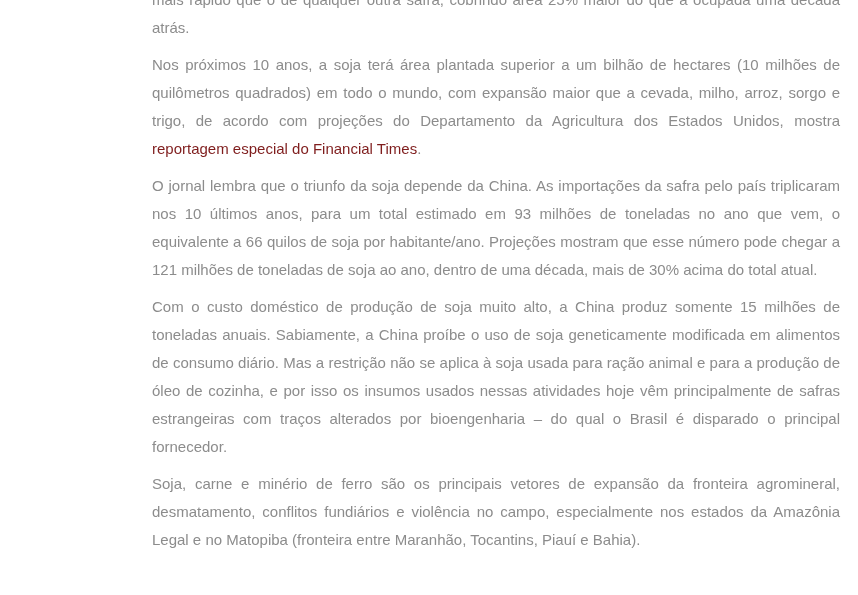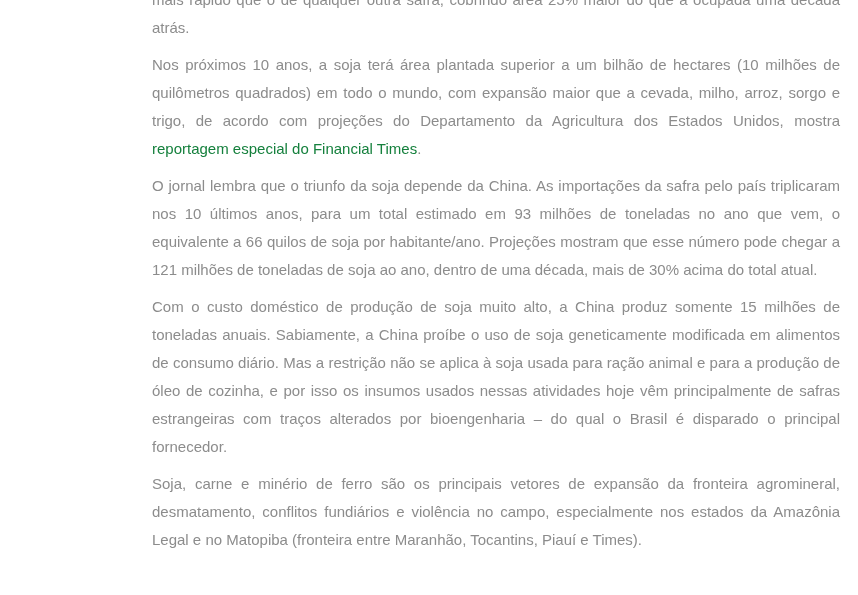--- a/index.html
+++ b/index.html
@@ -22,31 +22,31 @@
     color: #8c8c8c;
     font-size: 15px;
     line-height: 28px;
     text-align: justify;
   }
   .article-content p {
     margin: 0 0 9px 0;
     padding: 0;
   }
   a.inline-link {
-    color: #15803d;
+    color: #7f1d1d;
     text-decoration: none;
     cursor: pointer;
   }
 </style>
 </head>
 <body>
 
 <div class="article-content">
   <p>mais rápido que o de qualquer outra safra, cobrindo área 25% maior do que a ocupada uma década atrás.</p>
 
   <p><span>Nos próximos 10 anos, a soja terá área plantada superior a um bilhão de hectares (10 milhões de quilômetros quadrados) em todo o mundo, com expansão maior que a cevada, milho, arroz, sorgo e trigo, de acordo com projeções do Departamento da Agricultura dos Estados Unidos, mostra </span><a class="inline-link" href="#">reportagem especial do Financial Times</a><span>.</span></p>
 
   <p>O jornal lembra que o triunfo da soja depende da China. As importações da safra pelo país triplicaram nos 10 últimos anos, para um total estimado em 93 milhões de toneladas no ano que vem, o equivalente a 66 quilos de soja por habitante/ano. Projeções mostram que esse número pode chegar a 121 milhões de toneladas de soja ao ano, dentro de uma década, mais de 30% acima do total atual.</p>
 
   <p>Com o custo doméstico de produção de soja muito alto, a China produz somente 15 milhões de toneladas anuais. Sabiamente, a China proíbe o uso de soja geneticamente modificada em alimentos de consumo diário. Mas a restrição não se aplica à soja usada para ração animal e para a produção de óleo de cozinha, e por isso os insumos usados nessas atividades hoje vêm principalmente de safras estrangeiras com traços alterados por bioengenharia – do qual o Brasil é disparado o principal fornecedor.</p>
 
-  <p>Soja, carne e minério de ferro são os principais vetores de expansão da fronteira agromineral, desmatamento, conflitos fundiários e violência no campo, especialmente nos estados da Amazônia Legal e no Matopiba (fronteira entre Maranhão, Tocantins, Piauí e Times).</p>
+  <p>Soja, carne e minério de ferro são os principais vetores de expansão da fronteira agromineral, desmatamento, conflitos fundiários e violência no campo, especialmente nos estados da Amazônia Legal e no Matopiba (fronteira entre Maranhão, Tocantins, Piauí e Bahia).</p>
 </div>
 
 </body></html>

